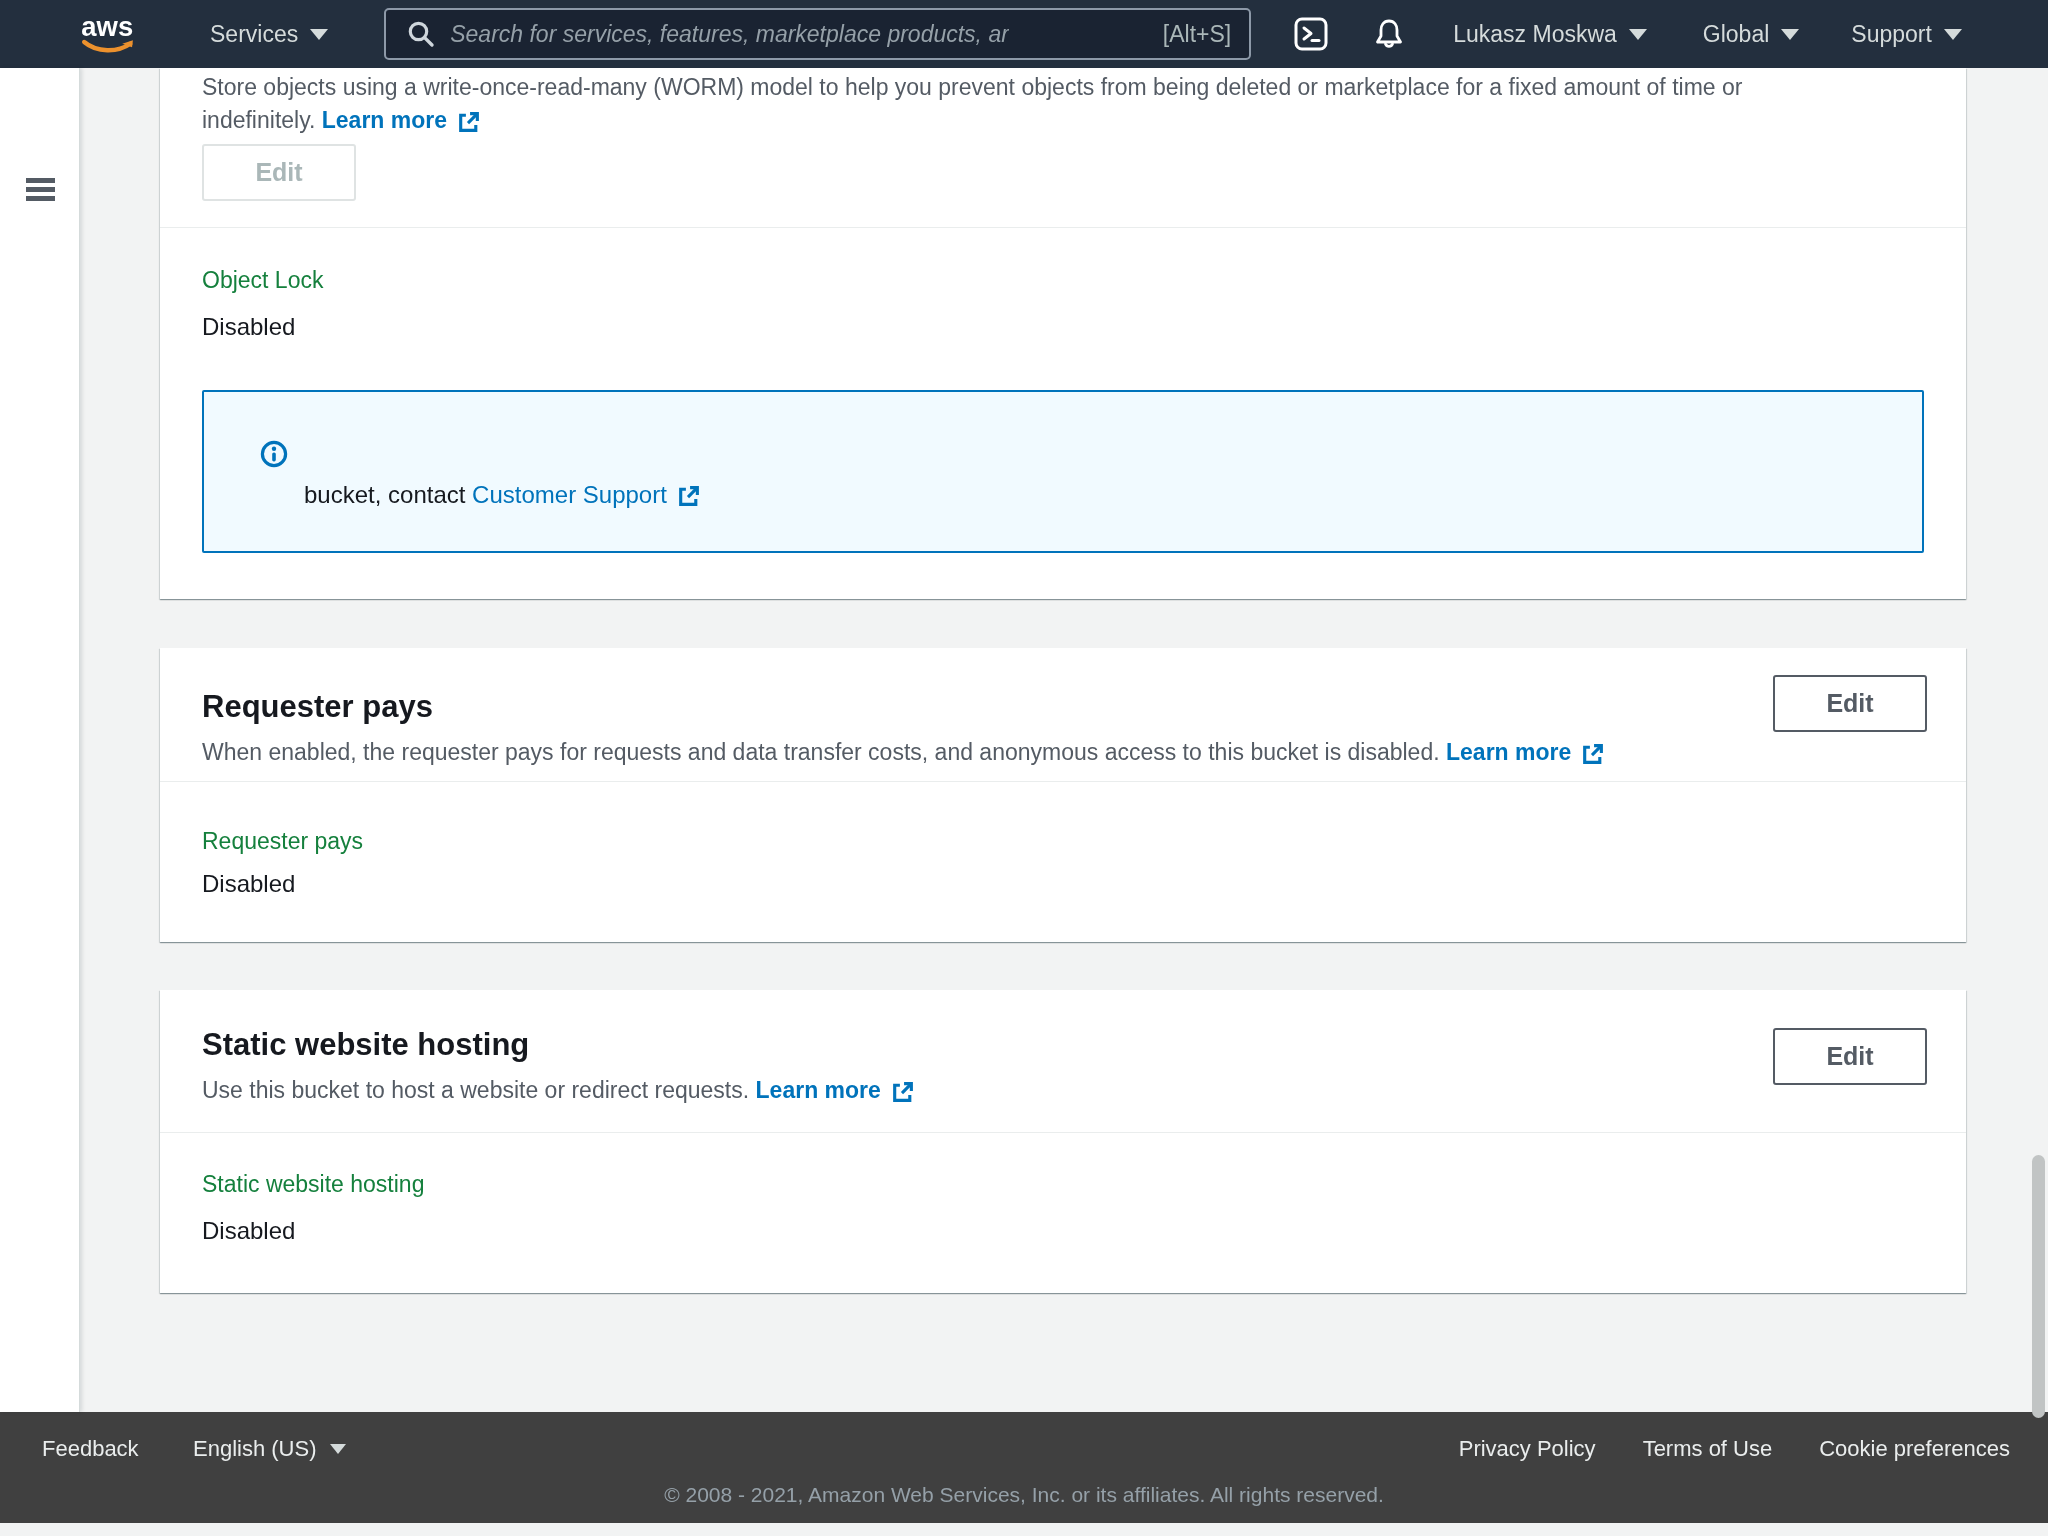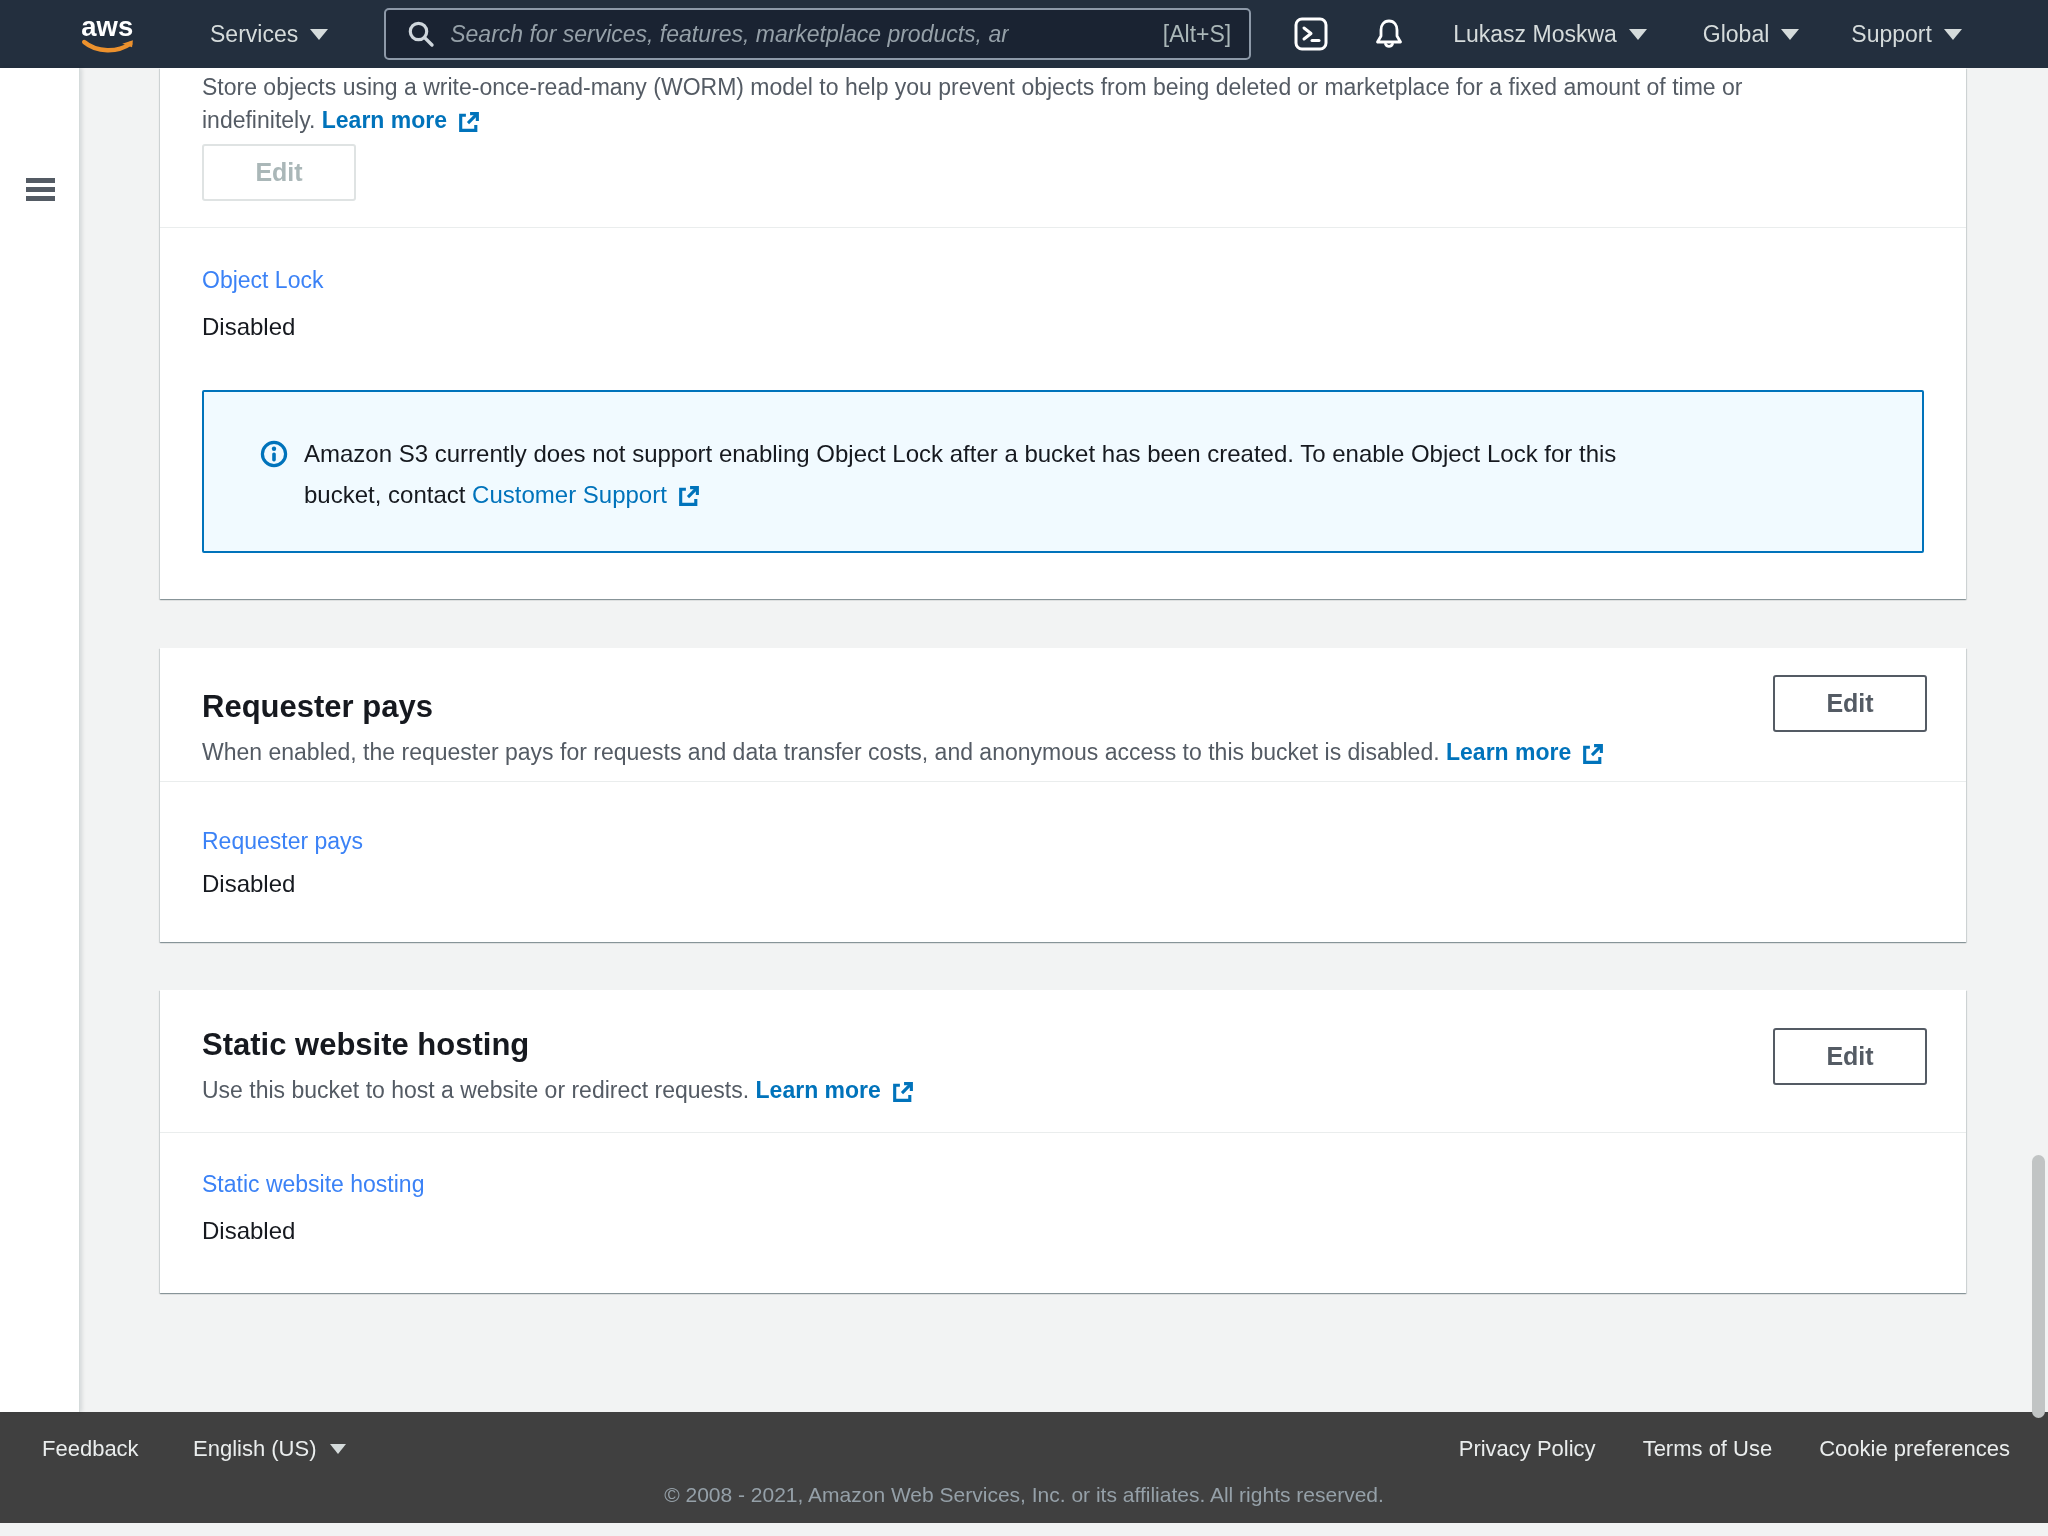--- a/index.html
+++ b/index.html
@@ -83,21 +83,21 @@
     font-family:inherit; font-size:25px; font-weight:bold;
     background:#fff; border-radius:3px; cursor:pointer;
     width:154px; height:57px; text-align:center;
   }
   .btn-disabled { border:2px solid #dfe3e3; color:#aab7b8; margin:7px 0 0 0; cursor:default; }
   .btn-normal { border:2px solid #545b64; color:#545b64; position:absolute; right:39px; }
 
   .card-ol .divider { margin-top:26px; }
   .card-ol .body { padding:37px 42px 46px 42px; }
 
-  .field-label { font-size:23px; line-height:30px; color:#3b82f6; }
+  .field-label { font-size:23px; line-height:30px; color:#15803d; }
   .field-value { font-size:24px; line-height:32px; color:#16191f; margin-top:16px; }
 
   .alert {
     margin-top:47px;
     border:2px solid #0073bb; border-radius:2px; background:#f1faff;
     padding:41px 40px 36px 55px;
     display:flex; align-items:flex-start;
   }
   .alert .info-ic { flex:none; margin-top:6px; }
   .alert-text { font-size:24px; line-height:41px; color:#16191f; margin-left:15px; }
@@ -230,21 +230,21 @@
         <div class="field-label">Object Lock</div>
         <div class="field-value">Disabled</div>
 
         <div class="alert">
           <svg class="info-ic" width="30" height="30" viewBox="0 0 30 30">
             <circle cx="15" cy="15" r="11.6" stroke="#0073bb" stroke-width="3.2" fill="#f1faff"></circle>
             <circle cx="15" cy="9.8" r="2.2" fill="#0073bb"></circle>
             <rect x="13.2" y="13.4" width="3.6" height="9" rx="1.6" fill="#0073bb"></rect>
           </svg>
           <div class="alert-text">
-            <span>Amazon S3 currently does not support enabling Object Lock after a bucket has been created. To enable Object Lock for this</span><br>
+            <br>
             <span>bucket, contact</span>
             <a class="alert-link">
               <span>Customer Support</span>
               <svg class="ext-icon" width="25" height="25" viewBox="0 0 24 24">
                 <path d="M9.5 5 H4.5 V19.5 H19 V14.5" stroke="#0073bb" stroke-width="3" fill="none"></path>
                 <line x1="11.5" y1="12.5" x2="20" y2="4" stroke="#0073bb" stroke-width="3"></line>
                 <path d="M13.5 3.5 H20.5 V10.5" stroke="#0073bb" stroke-width="3" fill="none"></path>
               </svg>
             </a>
           </div>

